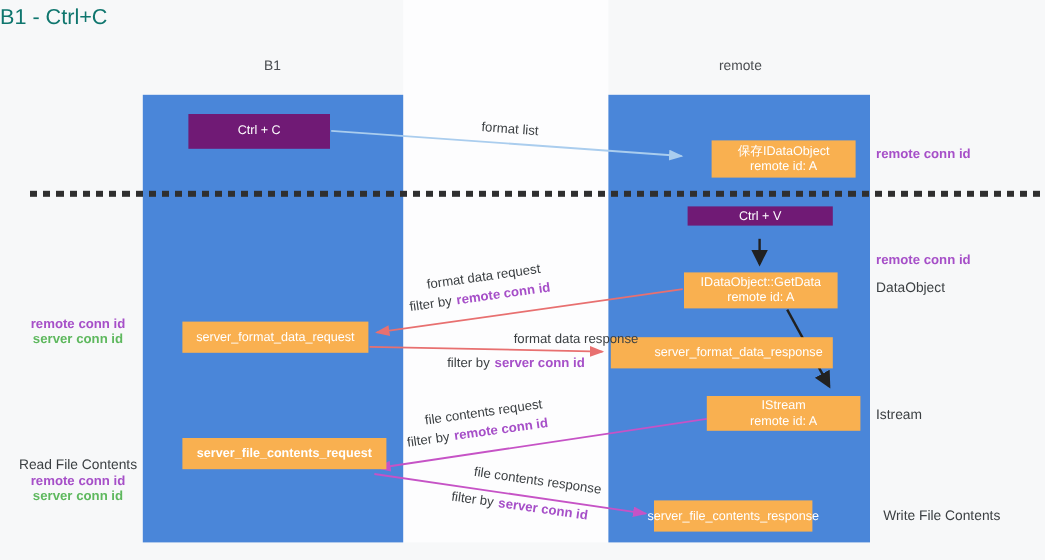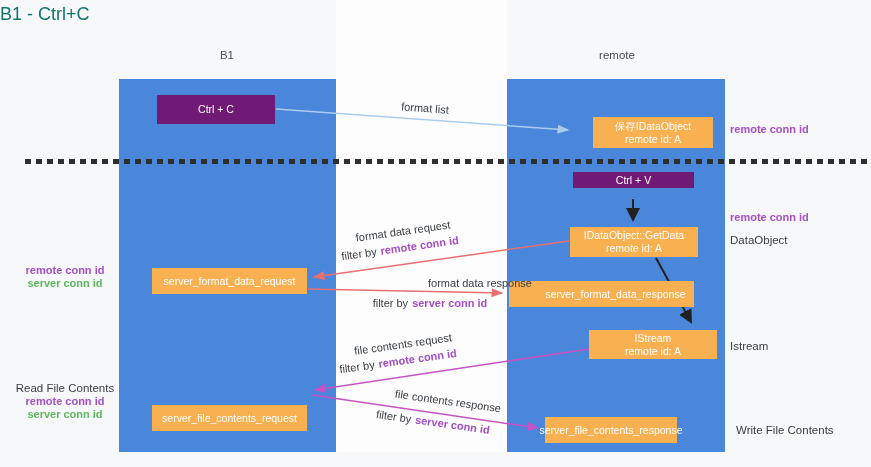--- a/index.html
+++ b/index.html
@@ -100,21 +100,21 @@
 
   <div class="node orange" style="left:509px;top:281px;width:157px;height:26px;padding-left:28px;">
     <div>server_format_data_response</div>
   </div>
 
   <div class="node orange" style="left:589px;top:330px;width:128px;height:29px;">
     <div>IStream</div>
     <div>remote id: A</div>
   </div>
 
-  <div class="node orange" style="left:152px;top:405px;width:155px;height:26px;">
+  <div class="node orange" style="left:152px;top:365px;width:170px;height:26px;font-weight:bold;">
     <div>server_file_contents_request</div>
   </div>
 
   <div class="node orange" style="left:545px;top:417px;width:132px;height:26px;">
     <div>server_file_contents_response</div>
   </div>
 
   <div class="lbl rot-p4" style="left:425px;top:108px;">
     <span>format list</span>
   </div>

